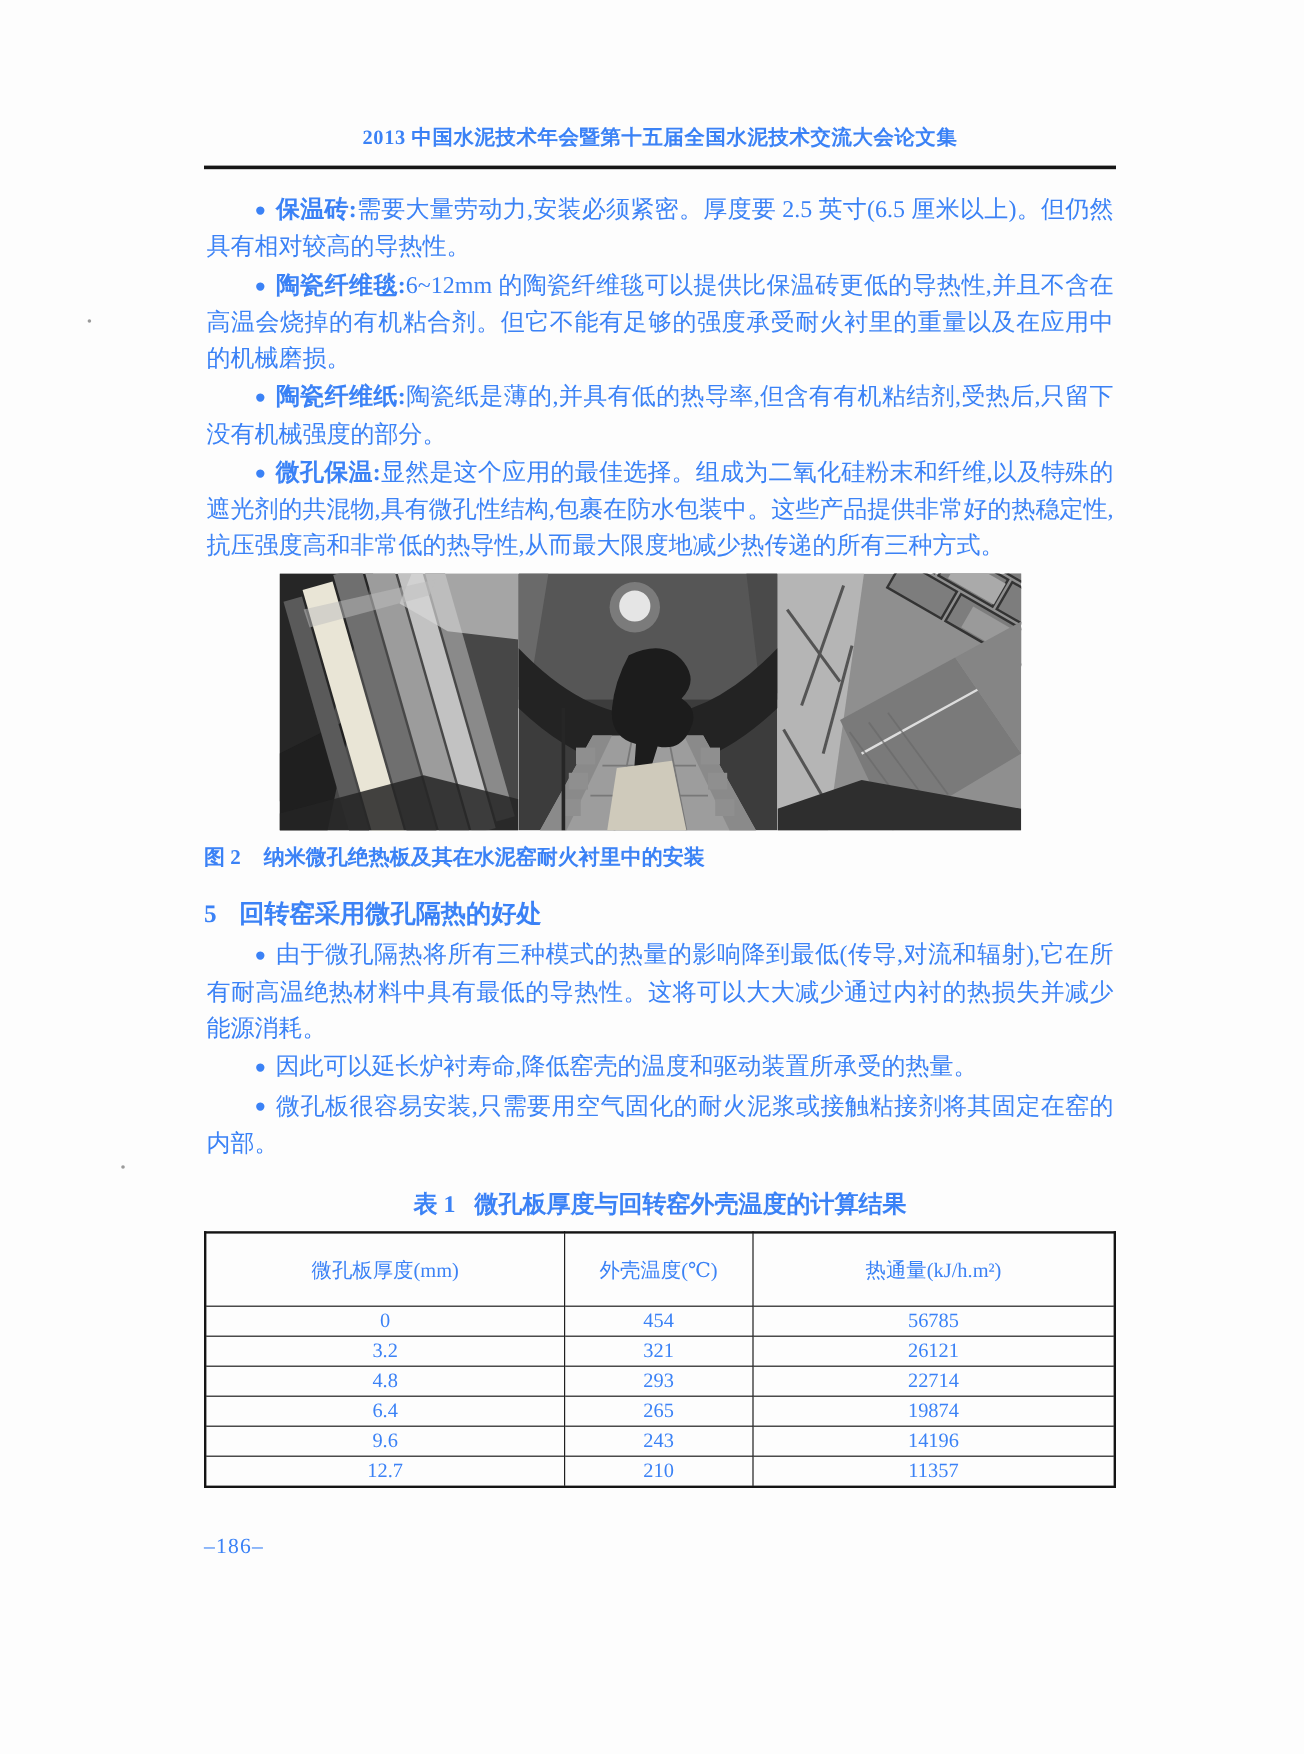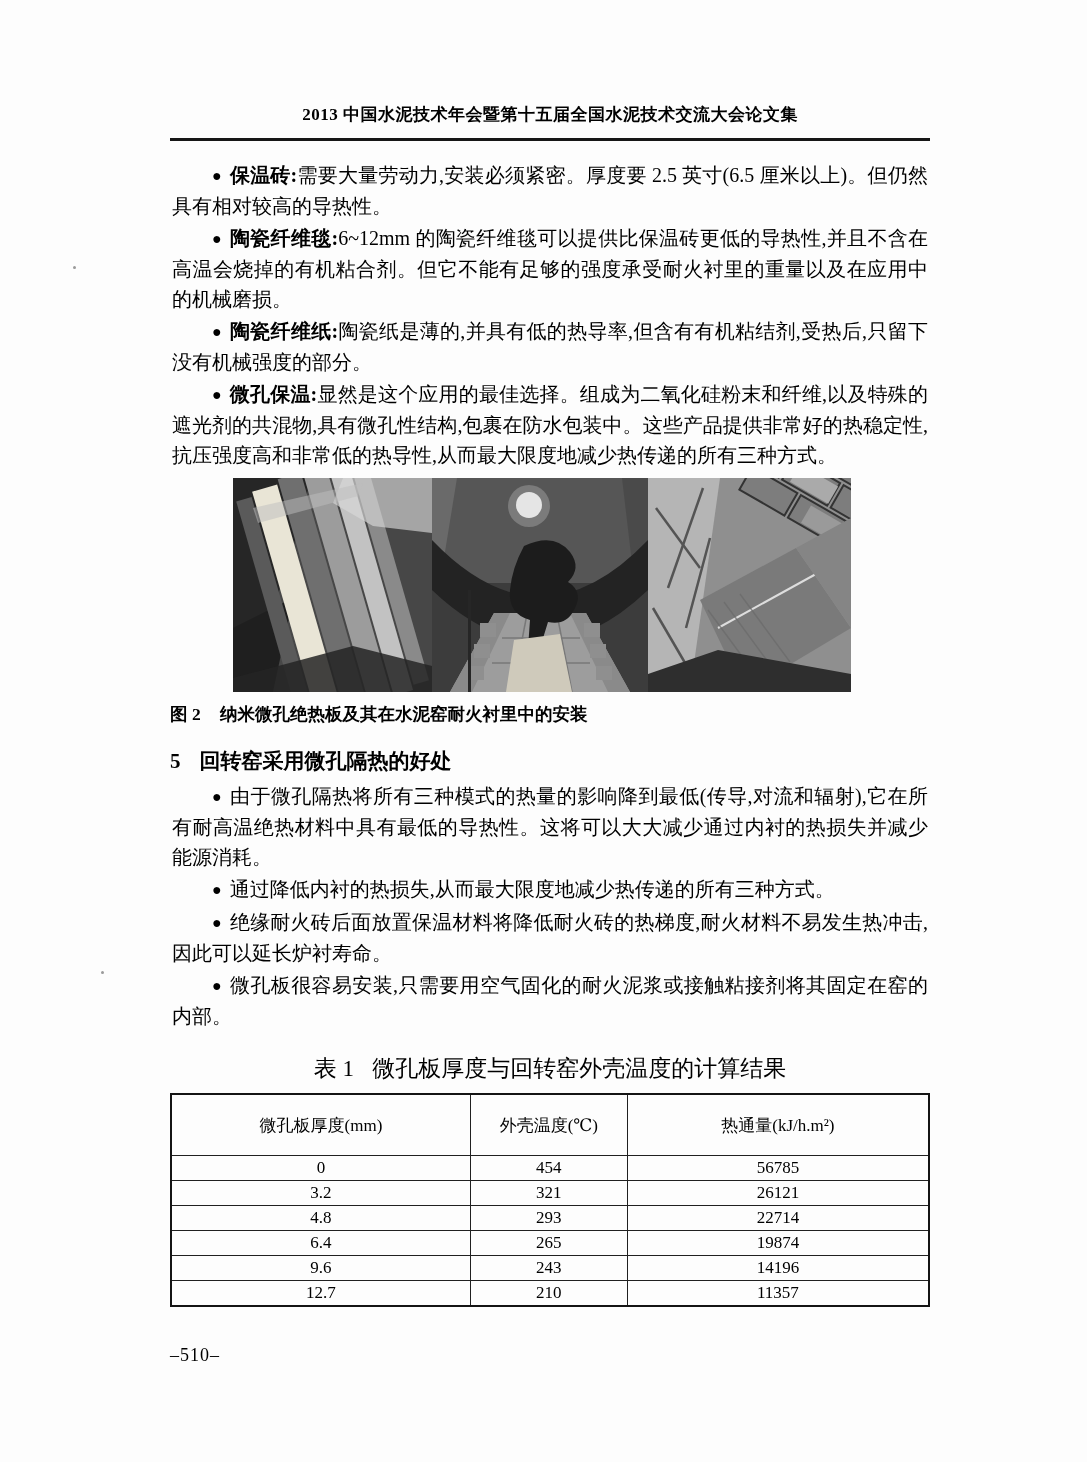--- a/index.html
+++ b/index.html
@@ -1,21 +1,21 @@
 <!DOCTYPE html>
 <html lang="zh"><head>
 <meta charset="utf-8">
 <style>
   html,body{margin:0;padding:0;background:#ffffff;}
   .page{
     position:relative;
     width:1087px;height:1462px;
     background:#fdfdfd;
     font-family:"Liberation Serif","DejaVu Serif",serif;
-    color:#000000;
+    color:#3b82f6;
     box-sizing:border-box;
     padding:103px 157px 0 170px;
     overflow:hidden;
   }
   .running-header{
     text-align:center;
     font-size:17px;
     font-weight:600;
     letter-spacing:.5px;
     white-space:nowrap;
@@ -53,22 +53,22 @@
     margin-top:22px;
     font-size:21px;
     font-weight:bold;
     line-height:26px;
   }
   .section-heading .sec-num{margin-right:.9em;}
   .section-body{margin-top:7px;}
   .table-title{
     margin-top:22px;
     text-align:center;
-    font-weight:normal;
-    font-size:23px;
+    font-weight:bold;
+    font-size:20px;
   }
   .table-title .tbl-label{margin-right:.8em;}
   table.data{
     width:100%;
     margin-top:9px;
     border-collapse:collapse;
     border:2.5px solid #141414;
     font-size:17px;
   }
   table.data th{
@@ -205,22 +205,21 @@
       <span class="cap-label">图 2</span><span>纳米微孔绝热板及其在水泥窑耐火衬里中的安装</span>
     </div>
   </div>
 
   <div class="section-heading">
     <span class="sec-num">5</span><span>回转窑采用微孔隔热的好处</span>
   </div>
 
   <div class="section-body">
     <p class="para"><span class="bullet">●</span><span>由于微孔隔热将所有三种模式的热量的影响降到最低(传导,对流和辐射),它在所有耐高温绝热材料中具有最低的导热性。这将可以大大减少通过内衬的热损失并减少能源消耗。</span></p>
-    <p class="para"><span class="bullet">●</span><span>通过降低内衬的热损失,从而最大限度地减少热传递的所有三种方式。</span></p>
-    <p class="para"><span class="bullet">●</span><span>绝缘耐火砖后面放置保温材料将降低耐火砖的热梯度,耐火材料不易发生热冲击,因此可以延长炉衬寿命。</span></p>
+    <p class="para"><span class="bullet">●</span><span>因此可以延长炉衬寿命,降低窑壳的温度和驱动装置所承受的热量。</span></p>
     <p class="para"><span class="bullet">●</span><span>微孔板很容易安装,只需要用空气固化的耐火泥浆或接触粘接剂将其固定在窑的内部。</span></p>
   </div>
 
   <div class="table-title">
     <span class="tbl-label">表 1</span><span>微孔板厚度与回转窑外壳温度的计算结果</span>
   </div>
 
   <table class="data">
     <colgroup>
       <col style="width:39.5%">
@@ -261,15 +260,15 @@
         <td>14196</td>
       </tr>
       <tr>
         <td>12.7</td>
         <td>210</td>
         <td>11357</td>
       </tr>
     </tbody>
   </table>
 
-  <div class="page-number">–510–</div>
+  <div class="page-number">–186–</div>
 
 </div>
 
 </body></html>

